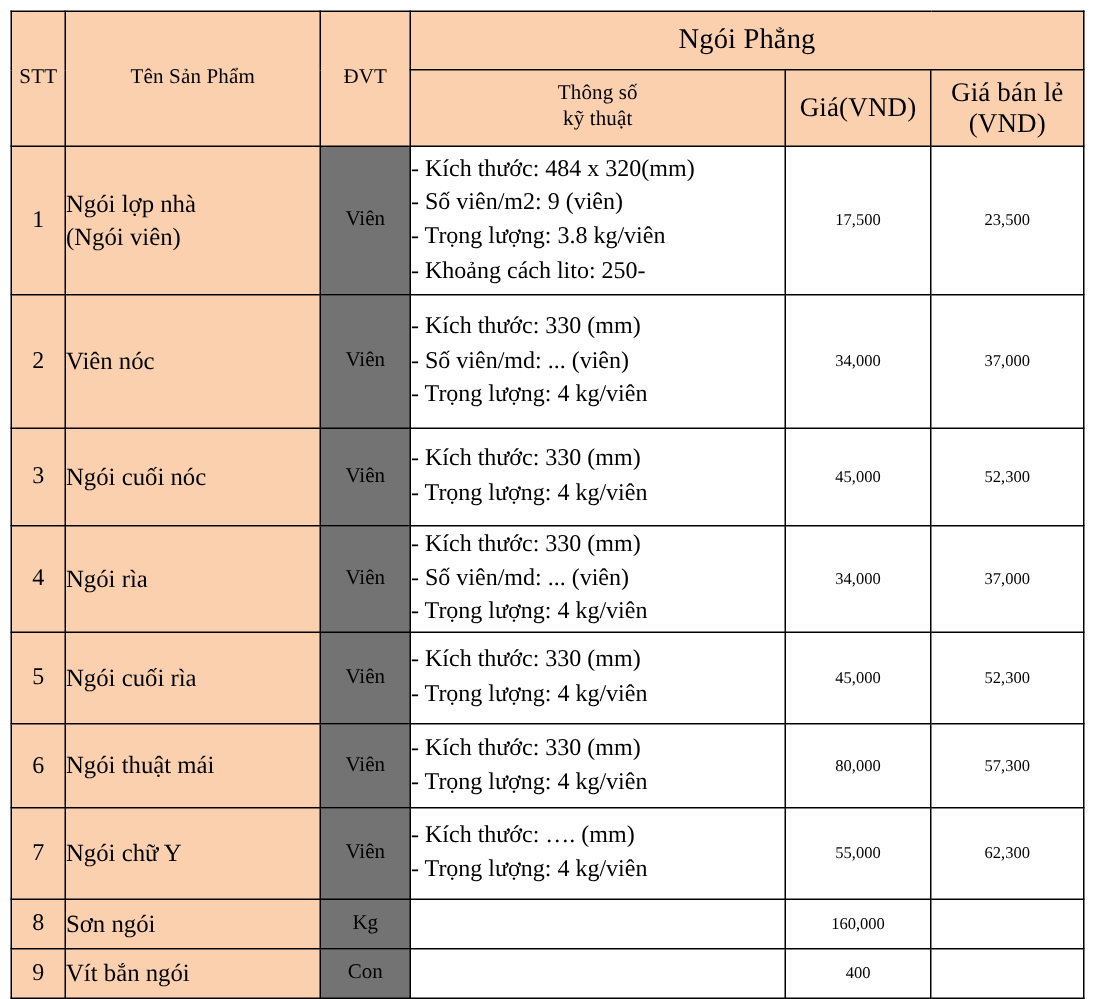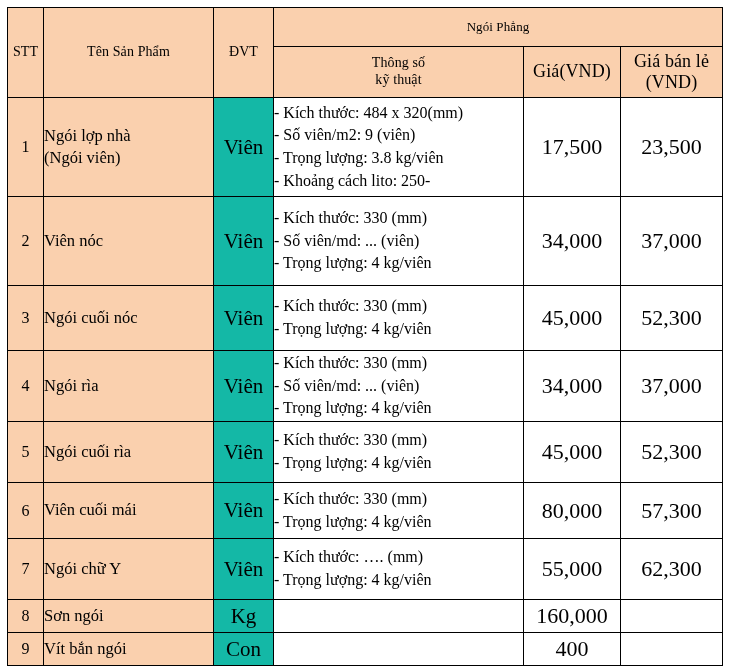--- a/index.html
+++ b/index.html
@@ -39,57 +39,57 @@
   
   .hdr {
     background: #FAD0AE;
     text-align: center;
     font-weight: bold;
     font-size: 14px;
     line-height: 1.18;
     letter-spacing: 0.1px;
   }
   .hdr-group {
-    font-size: 13px;
+    font-size: 19px;
     font-family: Liberation Serif, serif;
   }
   .hdr-small {
     font-size: 18px;
   }
   
   .c-stt {
     background: #FAD0AE;
     text-align: center;
     font-size: 16px;
   }
   .c-name {
     background: #FAD0AE;
     font-size: 16.5px;
     padding-left: 12px;
     line-height: 1.35;
   }
   .c-unit {
-    background: #14b8a6;
-    text-align: center;
-    font-size: 21px;
+    background: #737373;
+    text-align: center;
+    font-size: 14px;
   }
   .c-spec {
     background: #ffffff;
     font-size: 16px;
     padding-left: 8px;
     line-height: 1.42;
     font-family: Liberation Serif, serif;
   }
   .c-spec .spec-line {
     white-space: nowrap;
   }
   .c-price {
     background: #ffffff;
     text-align: center;
-    font-size: 22px;
+    font-size: 11px;
   }
   .r-tall td { height: 98px; }
   .r-mid  td { height: 88px; }
   .r-s3   td { height: 64px; }
   .r-s4   td { height: 70px; }
   .r-s5   td { height: 60px; }
   .r-s6   td { height: 55px; }
   .r-s7   td { height: 60px; }
   .r-short td { height: 32px; }
   .hdr-row1 td { height: 38px; }
@@ -198,21 +198,21 @@
           <div class="spec-line">- Kích thước: 330 (mm)</div>
           <div class="spec-line">- Trọng lượng: 4 kg/viên</div>
         </td>
         <td class="c-price">45,000</td>
         <td class="c-price">52,300</td>
       </tr>
 
       <tr class="r-s6">
         <td class="c-stt">6</td>
         <td class="c-name">
-          <div>Viên cuối mái</div>
+          <div>Ngói thuật mái</div>
         </td>
         <td class="c-unit">Viên</td>
         <td class="c-spec">
           <div class="spec-line">- Kích thước: 330 (mm)</div>
           <div class="spec-line">- Trọng lượng: 4 kg/viên</div>
         </td>
         <td class="c-price">80,000</td>
         <td class="c-price">57,300</td>
       </tr>
 

